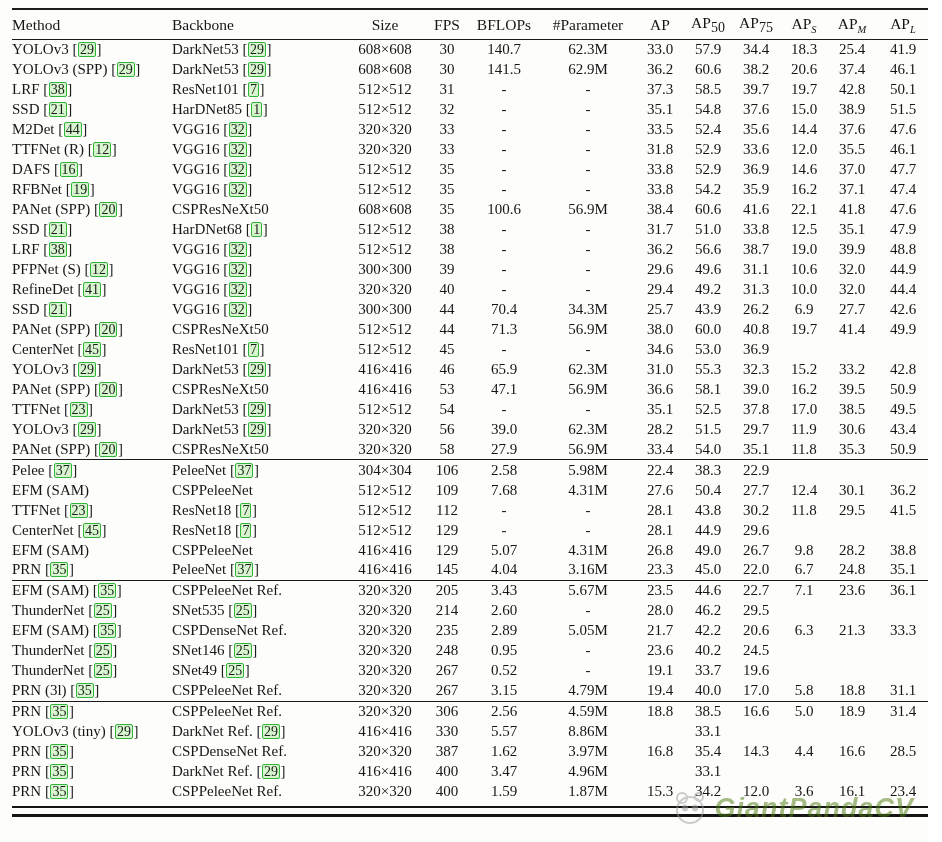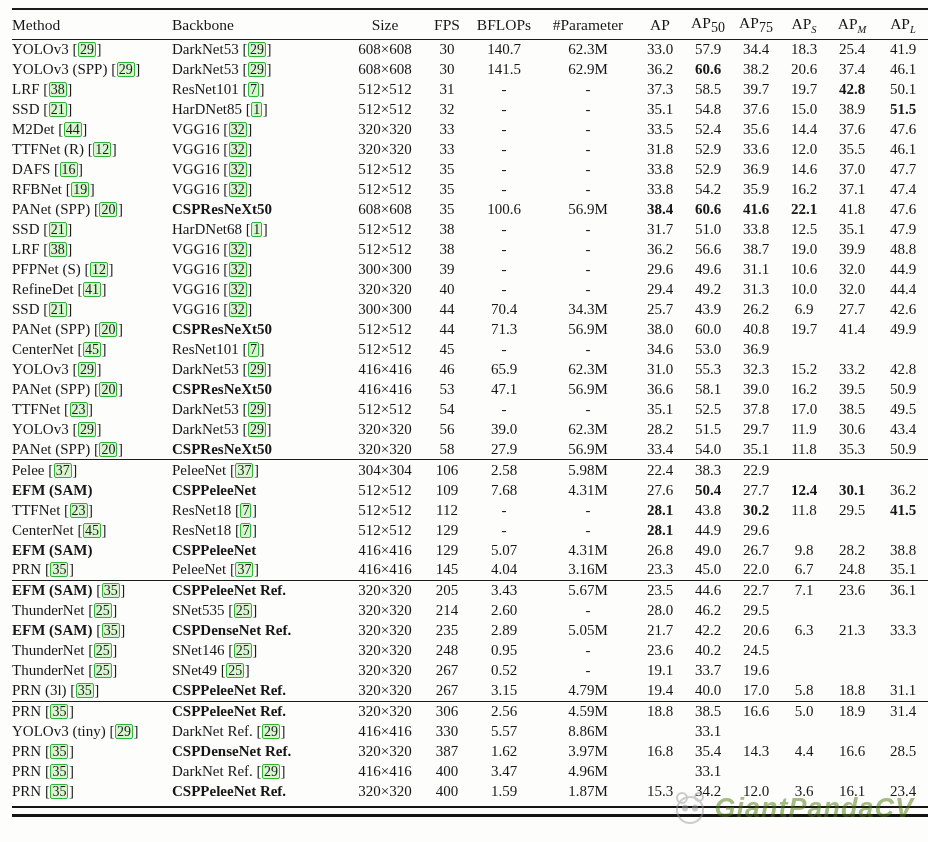--- a/index.html
+++ b/index.html
@@ -32,21 +32,21 @@
   tbody{border-bottom:1.6px solid #1b1b1b;}
   tbody.last{border-bottom:none;}
   td{
     padding:1.2px 0;
     line-height:17.6px;
     white-space:nowrap;
     overflow:hidden;
   }
   th.left, td.left{text-align:left;}
   th.center, td.center{text-align:center;}
-  .b{font-weight:bold;}
+  .b{font-weight:normal;}
   sub.sn{font-size:14px;}
   sub.si{font-size:10.5px;font-style:italic;}
   .cite{
     display:inline-block;
     border:1.5px solid #2eb437;
     background:#d7f6cf;
     border-radius:2px;
     padding:0 1px;
     margin:0 0.5px;
     line-height:13px;

